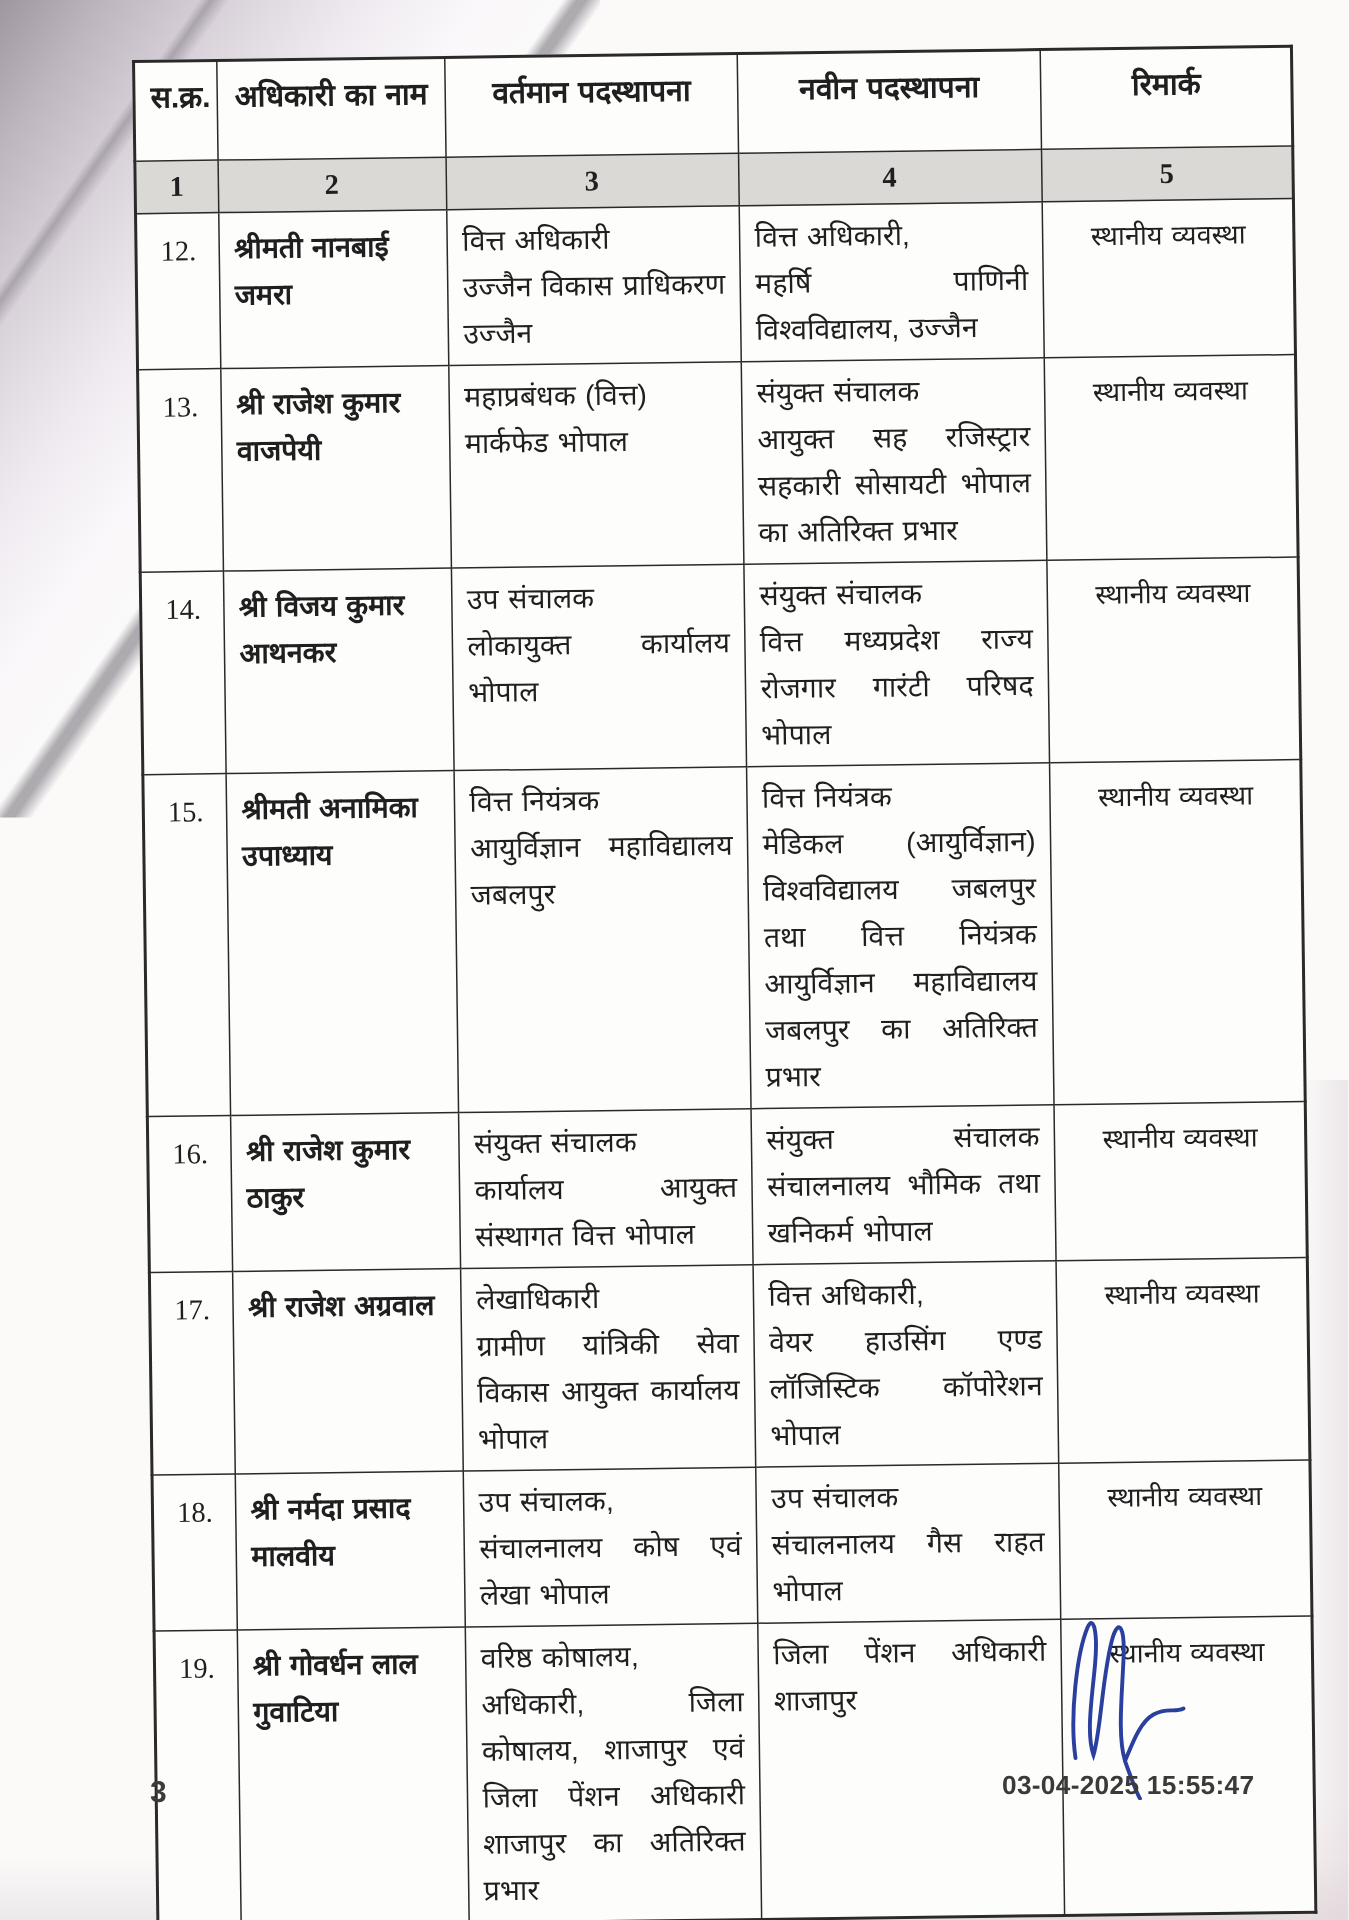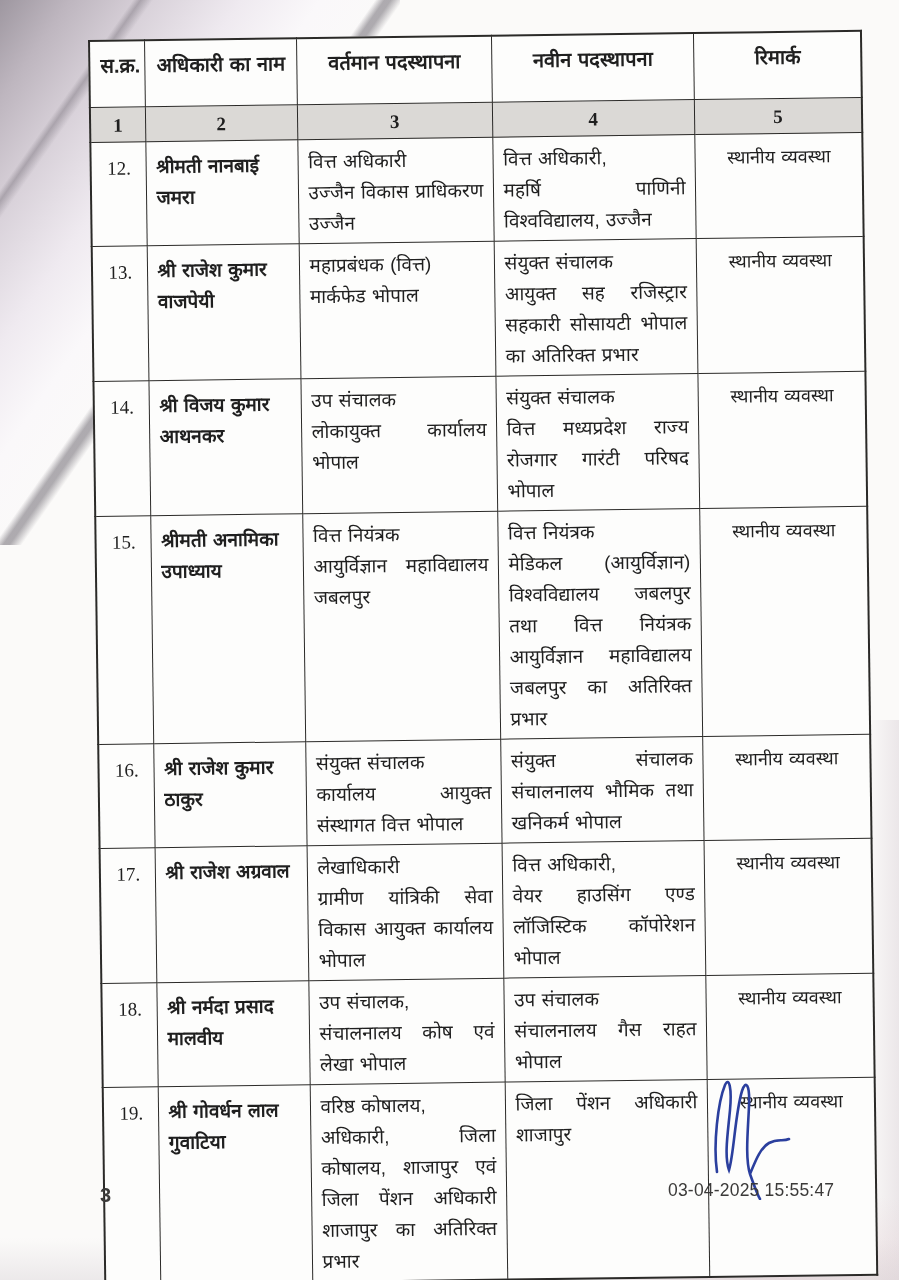--- a/index.html
+++ b/index.html
@@ -68,21 +68,21 @@
   tr.r0{height:103px;} tr.r1{height:127px;} tr.r2{height:98px;}
   tr.r3{height:190px;} tr.r4{height:102px;} tr.r5{height:126px;}
   tr.r6{height:104px;} tr.r7{height:176px;}
   
   .page-number{
     position:absolute;left:100px;top:1184px;
     font-size:20px;font-weight:700;color:#3d3c3b;
   }
   .timestamp{
     position:absolute;left:668px;top:1180px;width:220px;
-    font-size:17.5px;font-weight:400;color:#3b3a39;letter-spacing:.2px;
+    font-size:17.5px;font-weight:700;color:#3b3a39;letter-spacing:.2px;
   }
   .signature{
     position:absolute;left:703px;top:1072px;width:100px;height:128px;
     pointer-events:none;
   }
 </style>
 </head>
 <body>
 
 <div class="shadow-topleft"></div>

